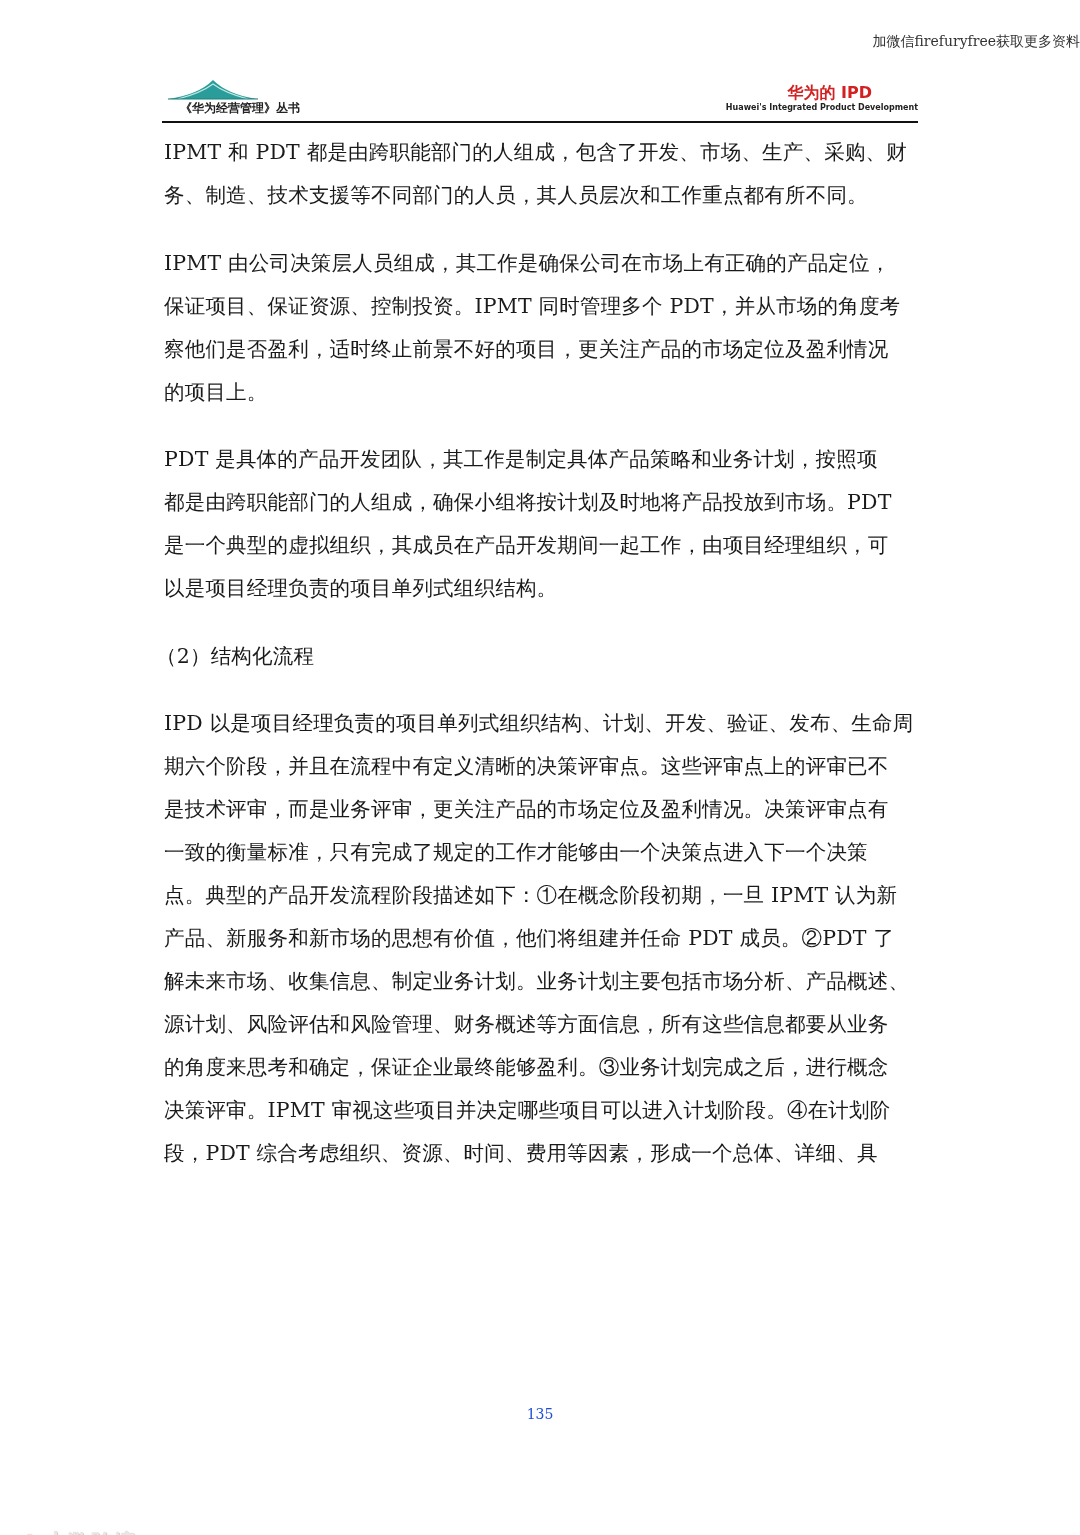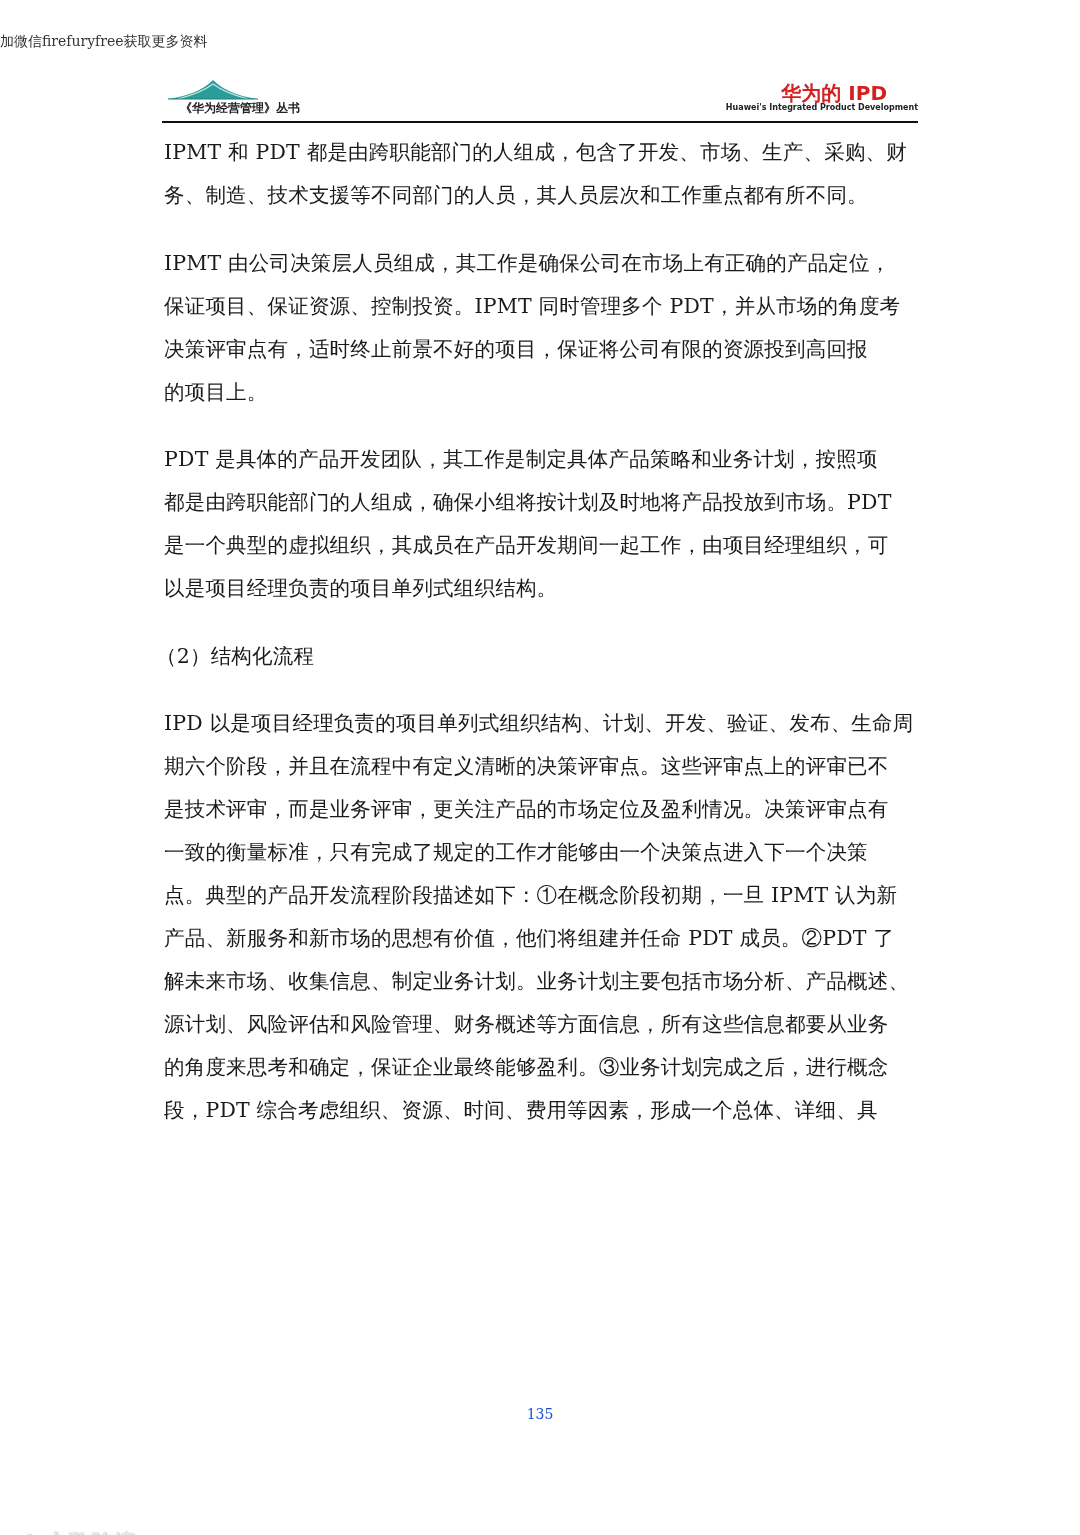--- a/index.html
+++ b/index.html
@@ -10,21 +10,21 @@
       position: relative;
       overflow: hidden;
       font-family: "DejaVu Serif", "Liberation Serif", serif;
       color: #1a1a1a;
     }
     .watermark-top {
       position: absolute;
       top: 33px;
       left: 0;
       width: 1080px;
-      text-align: left;
+      text-align: right;
       font-size: 14px;
       color: #333;
       font-family: "DejaVu Serif", serif;
     }
     .header {
       position: absolute;
       left: 162px;
       top: 78px;
       width: 756px;
       height: 44px;
@@ -54,23 +54,23 @@
     .header-right {
       position: absolute;
       right: 0;
       top: 6px;
       text-align: right;
     }
     .book-title {
       font-family: "DejaVu Sans", sans-serif;
       font-weight: bold;
       color: #d32020;
-      font-size: 20px;
+      font-size: 16px;
       line-height: 18px;
-      margin-right: 31px;
+      margin-right: 46px;
     }
     .book-subtitle {
       font-family: "DejaVu Sans", sans-serif;
       font-weight: bold;
       font-size: 8px;
       color: #222;
       line-height: 12px;
       white-space: nowrap;
       text-align: center;
     }
@@ -145,40 +145,41 @@
 <div class="header-rule"></div>
 
 <div class="body-text">
   <p class="para">
     <span class="line">IPMT 和 PDT 都是由跨职能部门的人组成，包含了开发、市场、生产、采购、财</span>
     <span class="line">务、制造、技术支援等不同部门的人员，其人员层次和工作重点都有所不同。</span>
   </p>
   <p class="para">
     <span class="line">IPMT 由公司决策层人员组成，其工作是确保公司在市场上有正确的产品定位，</span>
     <span class="line">保证项目、保证资源、控制投资。IPMT 同时管理多个 PDT，并从市场的角度考</span>
-    <span class="line">决策评审点有，适时终止前景不好的项目，保证将公司有限的资源投到高回报</span>
+    <span class="line">察他们是否盈利，适时终止前景不好的项目，更关注产品的市场定位及盈利情况</span>
     <span class="line">的项目上。</span>
   </p>
   <p class="para">
     <span class="line">PDT 是具体的产品开发团队，其工作是制定具体产品策略和业务计划，按照项</span>
     <span class="line">都是由跨职能部门的人组成，确保小组将按计划及时地将产品投放到市场。PDT</span>
     <span class="line">是一个典型的虚拟组织，其成员在产品开发期间一起工作，由项目经理组织，可</span>
     <span class="line">以是项目经理负责的项目单列式组织结构。</span>
   </p>
   <p class="heading">（2）结构化流程</p>
   <p class="para">
     <span class="line">IPD 以是项目经理负责的项目单列式组织结构、计划、开发、验证、发布、生命周</span>
     <span class="line">期六个阶段，并且在流程中有定义清晰的决策评审点。这些评审点上的评审已不</span>
     <span class="line">是技术评审，而是业务评审，更关注产品的市场定位及盈利情况。决策评审点有</span>
     <span class="line">一致的衡量标准，只有完成了规定的工作才能够由一个决策点进入下一个决策</span>
     <span class="line">点。典型的产品开发流程阶段描述如下：①在概念阶段初期，一旦 IPMT 认为新</span>
     <span class="line">产品、新服务和新市场的思想有价值，他们将组建并任命 PDT 成员。②PDT 了</span>
     <span class="line">解未来市场、收集信息、制定业务计划。业务计划主要包括市场分析、产品概述、</span>
     <span class="line">源计划、风险评估和风险管理、财务概述等方面信息，所有这些信息都要从业务</span>
     <span class="line">的角度来思考和确定，保证企业最终能够盈利。③业务计划完成之后，进行概念</span>
+    <span class="line">决策评审。IPMT 审视这些项目并决定哪些项目可以进入计划阶段。④在计划阶</span>
     <span class="line">段，PDT 综合考虑组织、资源、时间、费用等因素，形成一个总体、详细、具</span>
   </p>
 </div>
 
 <div class="page-number">135</div>
 
 <div class="brand-watermark">
   <span>◔°</span>
   <span>大数跨境</span>
 </div>

